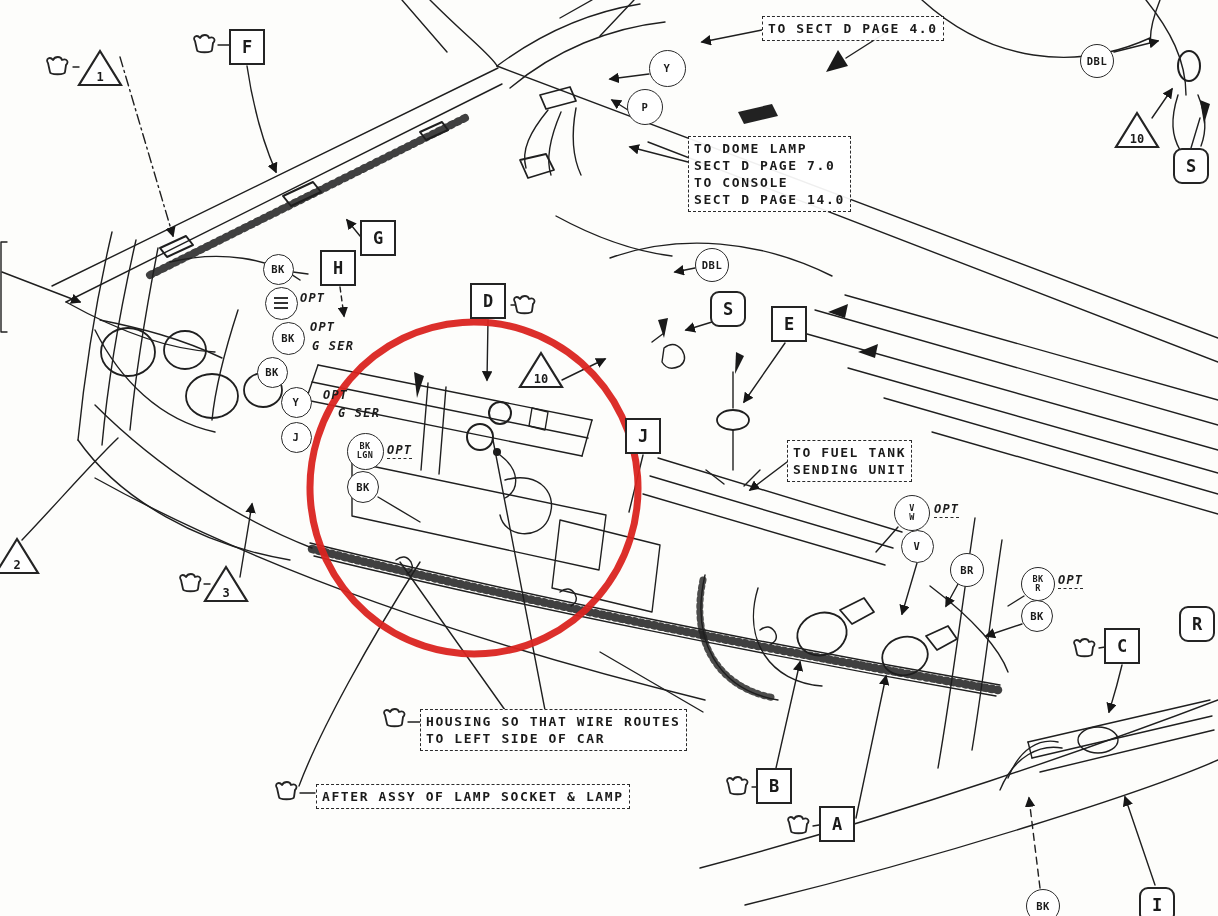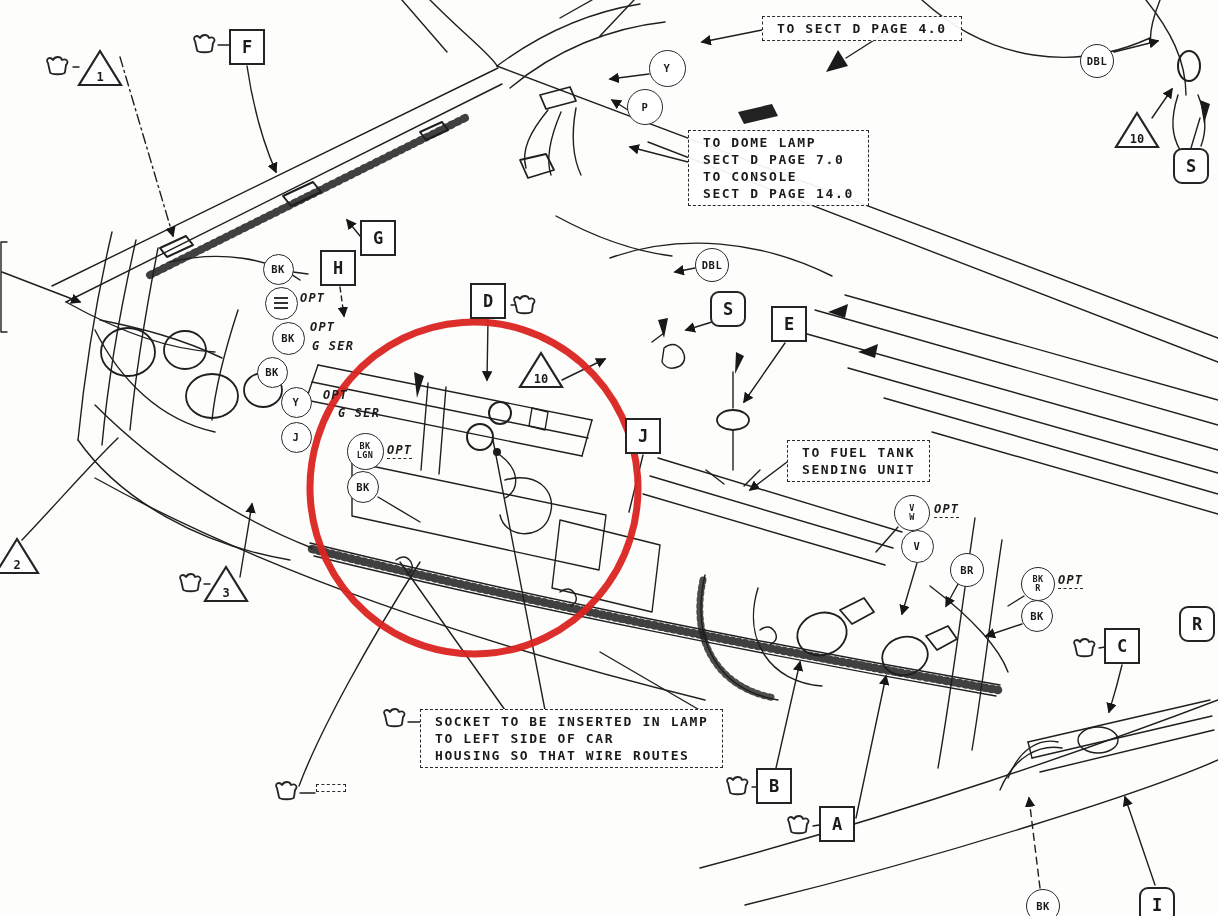--- a/index.html
+++ b/index.html
@@ -5,21 +5,21 @@
   * { margin:0; padding:0; box-sizing:border-box; }
   html,body { width:1218px; height:916px; }
   body {
     position:relative; width:1218px; height:916px; overflow:hidden;
     background:#fdfdfb; color:#1b1b1b;
     font-family:"DejaVu Sans Mono","Liberation Mono",monospace;
   }
   #art { position:absolute; left:0; top:0; }
   .note {
     position:absolute; border:1.6px dashed #2b2b2b; background:rgba(255,255,255,.93);
-    padding:3px 14px; font-size:13px; font-weight:bold; letter-spacing:1.6px;
+    padding:3px 5px; font-size:13px; font-weight:bold; letter-spacing:1.6px;
     line-height:17px; white-space:nowrap;
   }
   .conn {
     position:absolute; width:36px; height:36px; border:2.2px solid #242424;
     background:#fff; display:flex; align-items:center; justify-content:center;
     font-size:17px; font-weight:bold;
   }
   .conn.rounded { border-radius:9px; }
   .wc {
     position:absolute; border:1.8px solid #2a2a2a; border-radius:50%; background:#fff;
@@ -221,36 +221,36 @@
     <path d="M813,826 L819,825"></path>
     <path d="M1099,648 L1105,647"></path>
   </g>
 
   <ellipse cx="474" cy="488" rx="164" ry="166" fill="none" stroke="#da2420" stroke-width="7" opacity=".95" transform="rotate(-4 474 488)"></ellipse>
 </svg>
 
 <div class="note" style="left:762px;top:16px">
   <div>TO SECT D PAGE 4.0</div>
 </div>
-<div class="note" style="left:688px;top:130px">
+<div class="note" style="left:688px;top:136px">
   <div>TO DOME LAMP</div>
   <div>SECT D PAGE 7.0</div>
   <div>TO CONSOLE</div>
   <div>SECT D PAGE 14.0</div>
 </div>
 <div class="note" style="left:787px;top:440px">
   <div>TO FUEL TANK</div>
   <div>SENDING UNIT</div>
 </div>
 <div class="note" style="left:420px;top:709px">
-  <div>SOCKET TO BE INSERTED IN LAMP</div>
+  <div>HOUSING SO THAT WIRE ROUTES</div>
   <div>TO LEFT SIDE OF CAR</div>
-  <div>HOUSING SO THAT WIRE ROUTES</div>
 </div>
 <div class="note" style="left:316px;top:784px">
+  <div>AFTER ASSY OF LAMP SOCKET &amp; LAMP</div>
 </div>
 
 <div id="callouts">
     <div class="conn" style="left: 229px; top: 29px;">F</div>
     <div class="conn" style="left: 360px; top: 220px;">G</div>
     <div class="conn" style="left: 320px; top: 250px;">H</div>
     <div class="conn" style="left: 470px; top: 283px;">D</div>
     <div class="conn rounded" style="left: 710px; top: 291px;">S</div>
     <div class="conn" style="left: 771px; top: 306px;">E</div>
     <div class="conn" style="left: 625px; top: 418px;">J</div>

